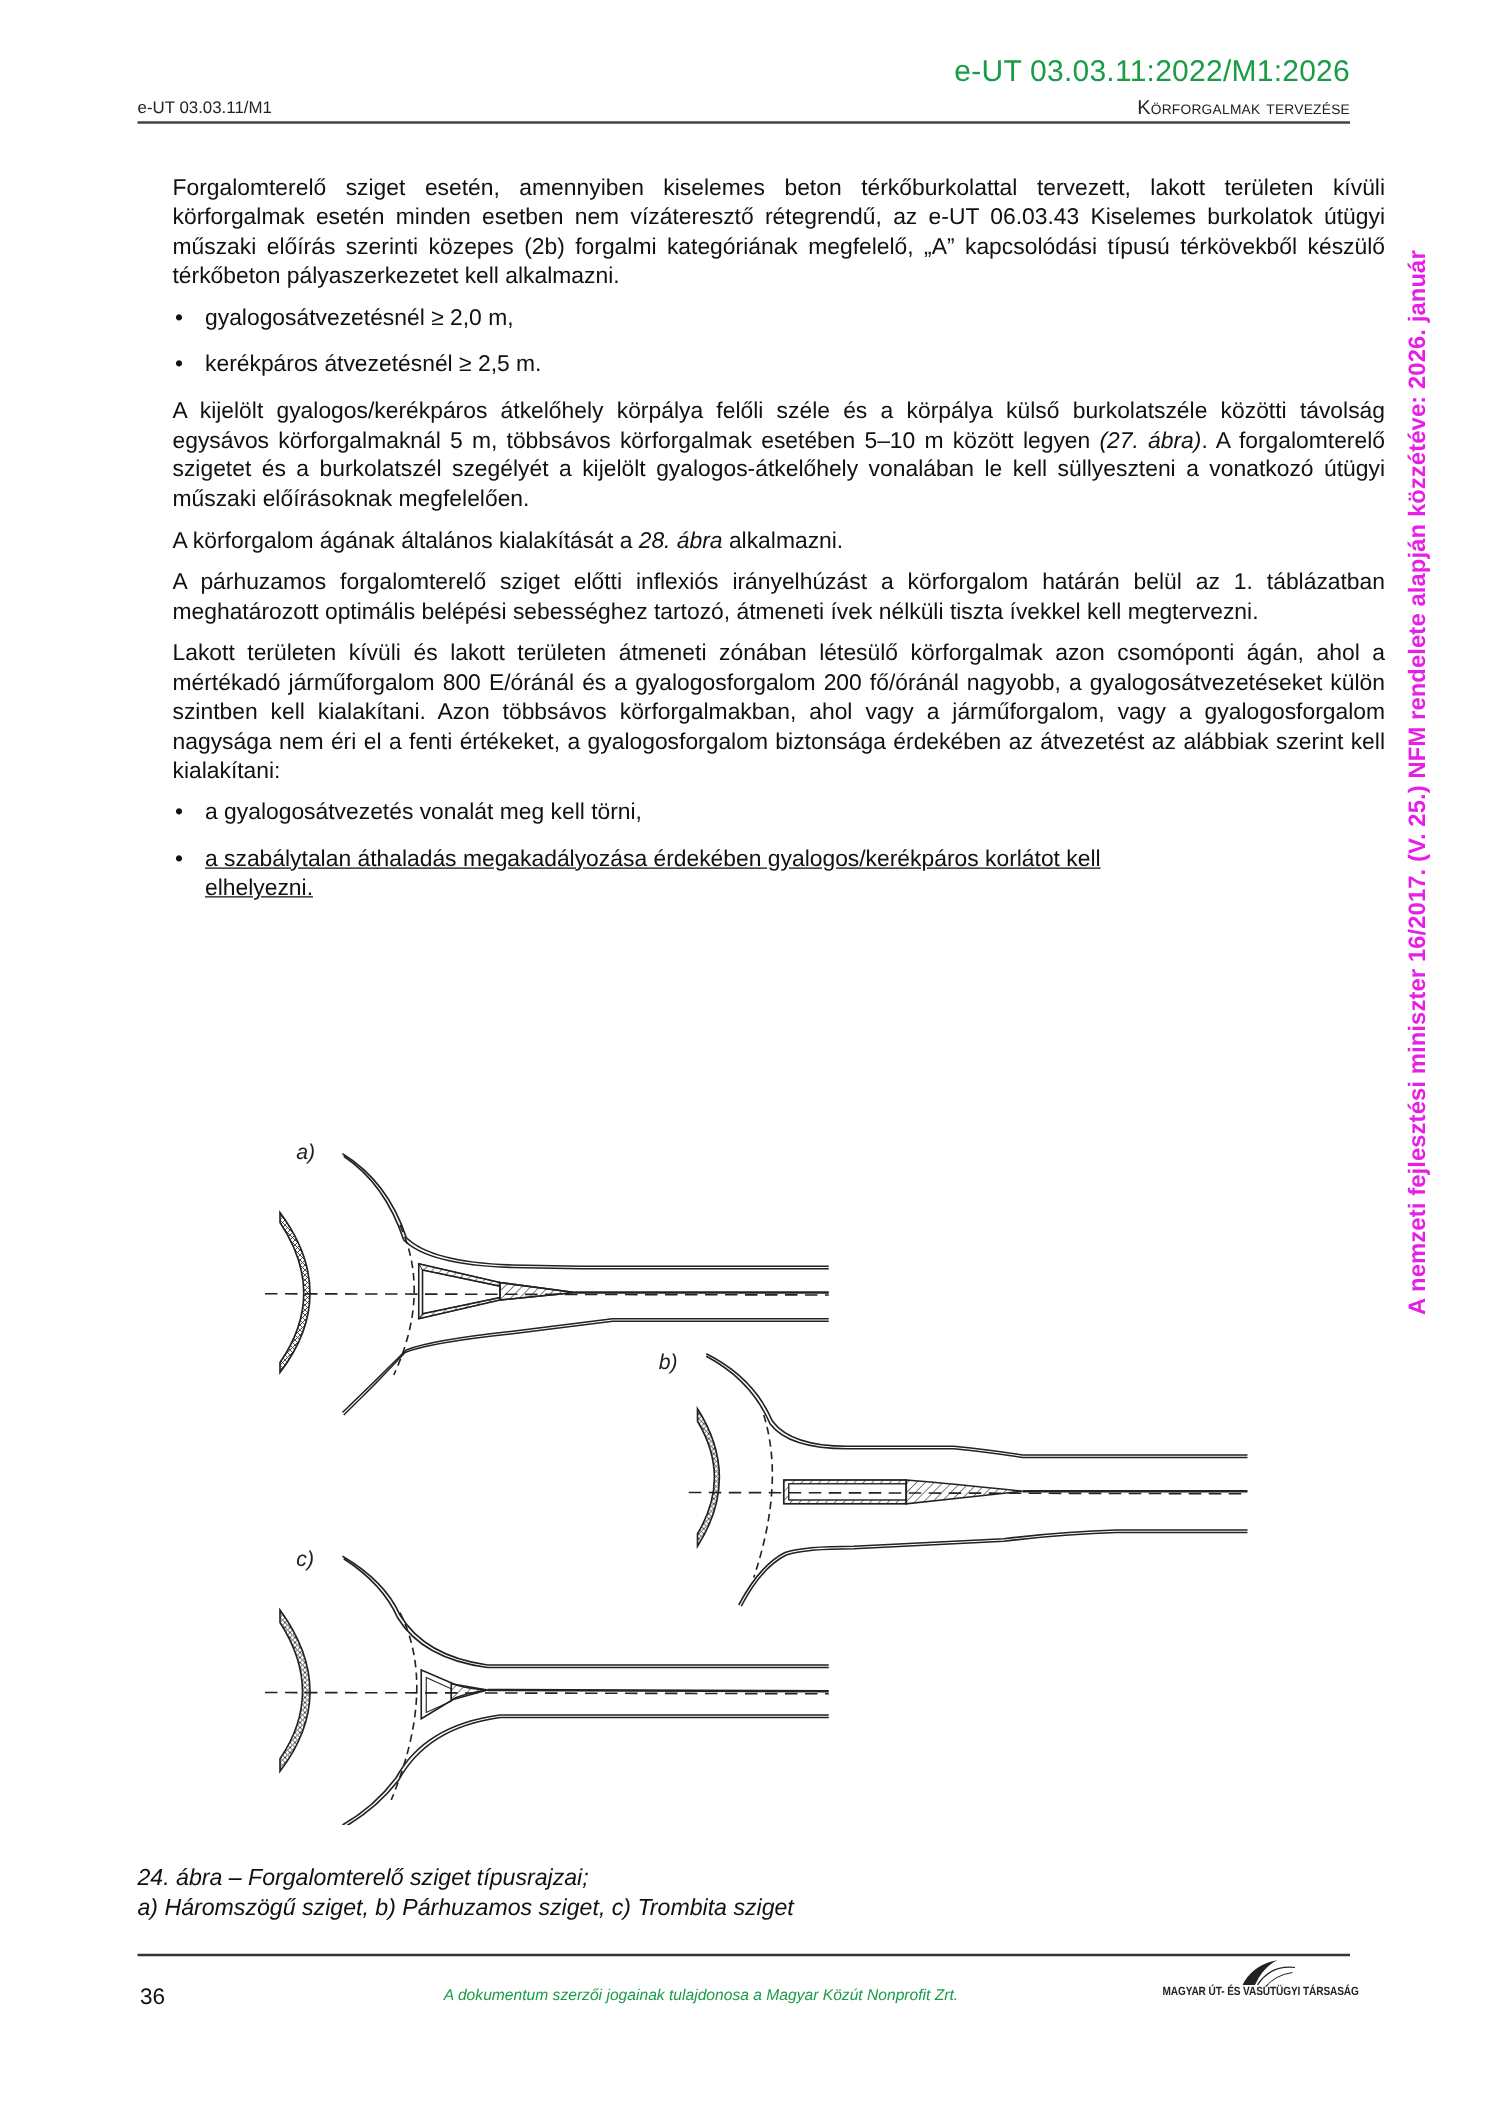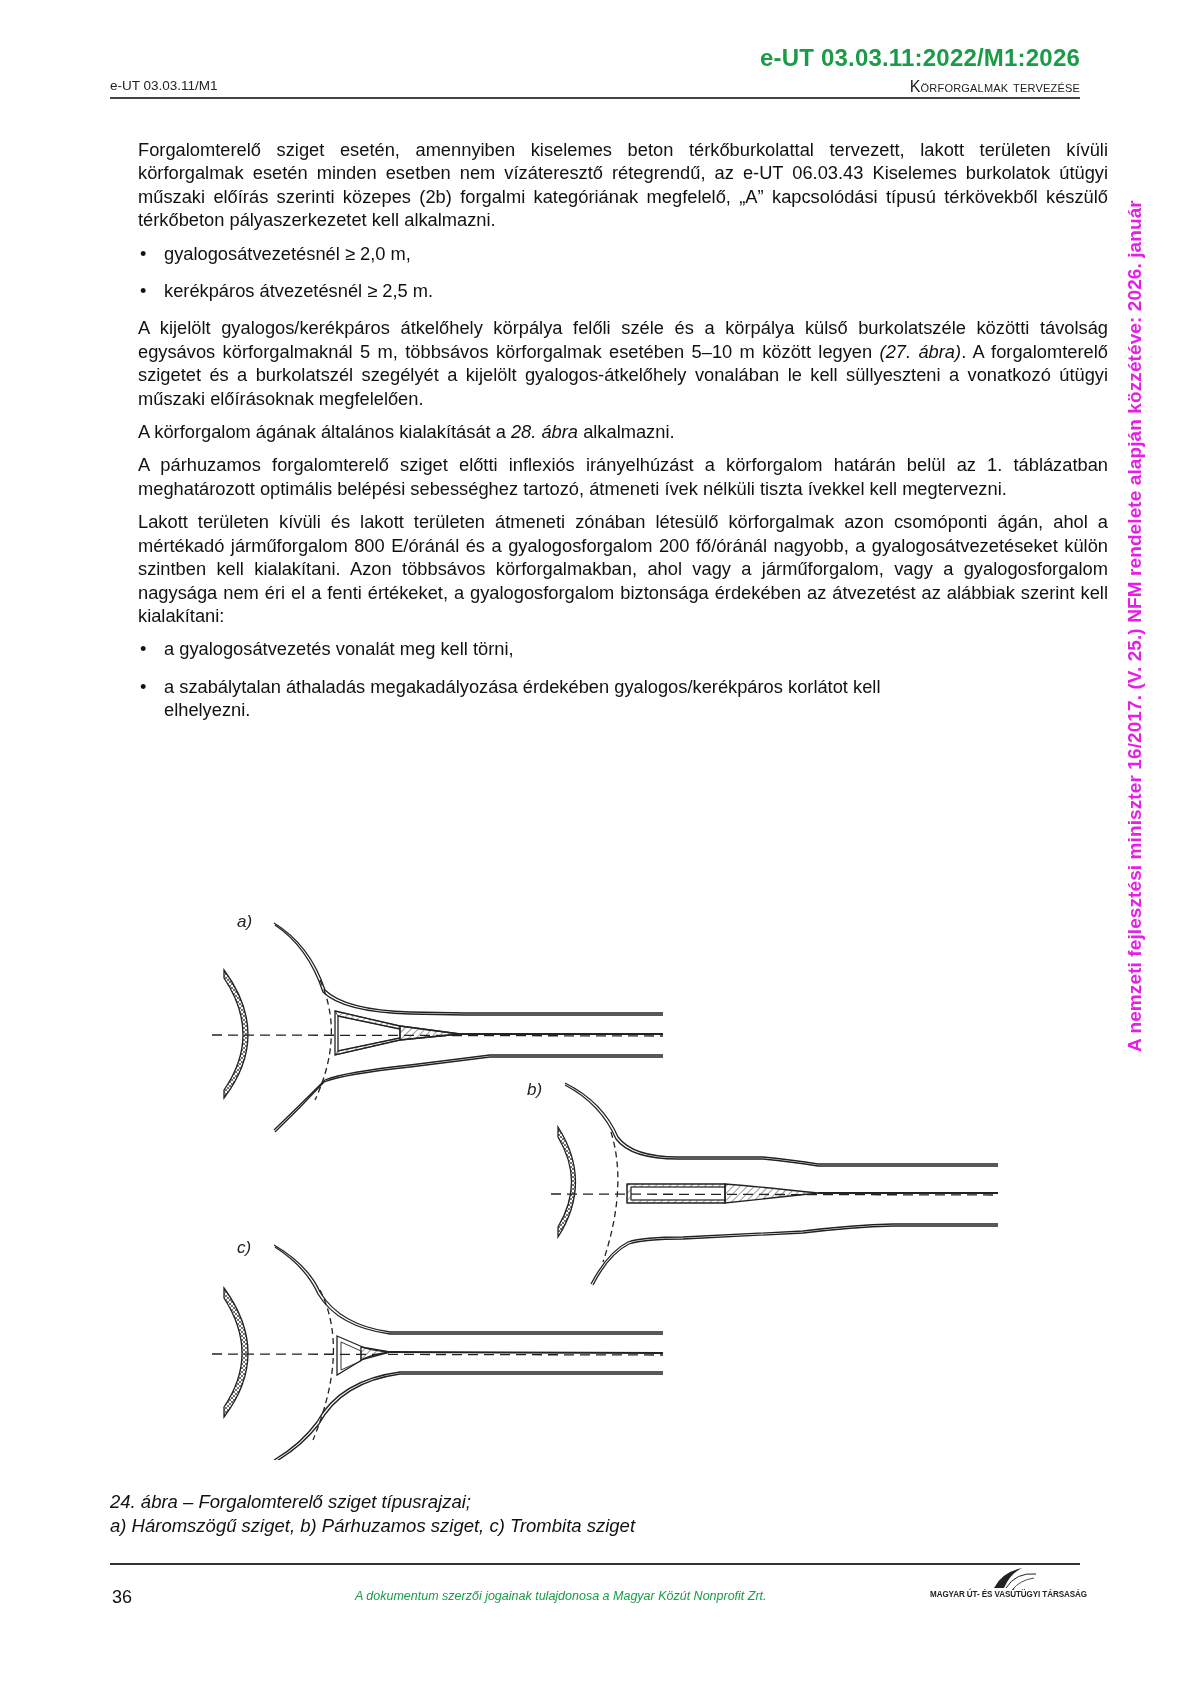--- a/index.html
+++ b/index.html
@@ -1,19 +1,19 @@
 <!DOCTYPE html>
 <html><head>
 <meta charset="utf-8">
 <style>
   html, body { margin:0; padding:0; background:#ffffff; }
   body { width:1190px; height:1684px; position:relative; overflow:hidden;
          font-family:"Liberation Sans", sans-serif; color:#111; }
   .page { position:absolute; left:0; top:0; width:1190px; height:1684px; }
-  .doc-code { position:absolute; right:110px; top:44px; font-size:24px; font-weight:bold; color:#1a9c47; letter-spacing:0.2px; }
+  .doc-code { position:absolute; right:110px; top:44px; font-size:24px; font-weight:normal; color:#1a9c47; letter-spacing:0.2px; }
   .header-left { position:absolute; left:110px; top:78px; font-size:13.5px; color:#222; }
   .header-right { position:absolute; right:110px; top:78px; font-size:16px; color:#222; font-variant:small-caps; letter-spacing:0.2px; }
   .header-rule { position:absolute; left:110px; width:970px; top:97px; height:2px; background:#444; }
   .body-text { position:absolute; left:110px; width:970px; top:138px; font-size:18.3px; line-height:23.4px;margin-left:28px; }
   .body-text p { margin:0 0 10px 0; text-align:justify; }
   .body-text ul { margin:0 0 10px 0; padding:0; list-style:none; }
   .body-text li { position:relative; padding-left:26px; margin-bottom:14px; }
   .body-text li::before { content:"•"; position:absolute; left:2px; top:0; }
   .body-text .it { font-style:italic; }
   .figure { position:absolute; left:200px; top:900px; width:860px; height:560px; }
@@ -42,21 +42,21 @@
     <ul>
       <li>gyalogosátvezetésnél ≥ 2,0 m,</li>
       <li>kerékpáros átvezetésnél ≥ 2,5 m.</li>
     </ul>
     <p><span>A kijelölt gyalogos/kerékpáros átkelőhely körpálya felőli széle és a körpálya külső burkolatszéle közötti távolság egysávos körforgalmaknál 5 m, többsávos körforgalmak esetében 5–10 m között legyen </span><span class="it">(27. ábra)</span><span>. A forgalomterelő szigetet és a burkolatszél szegélyét a kijelölt gyalogos-átkelőhely vonalában le kell süllyeszteni a vonatkozó útügyi műszaki előírásoknak megfelelően.</span></p>
     <p><span>A körforgalom ágának általános kialakítását a </span><span class="it">28. ábra</span><span> alkalmazni.</span></p>
     <p>A párhuzamos forgalomterelő sziget előtti inflexiós irányelhúzást a körforgalom határán belül az 1. táblázatban meghatározott optimális belépési sebességhez tartozó, átmeneti ívek nélküli tiszta ívekkel kell megtervezni.</p>
     <p>Lakott területen kívüli és lakott területen átmeneti zónában létesülő körforgalmak azon csomóponti ágán, ahol a mértékadó járműforgalom 800 E/óránál és a gyalogosforgalom 200 fő/óránál nagyobb, a gyalogosátvezetéseket külön szintben kell kialakítani. Azon többsávos körforgalmakban, ahol vagy a járműforgalom, vagy a gyalogosforgalom nagysága nem éri el a fenti értékeket, a gyalogosforgalom biztonsága érdekében az átvezetést az alábbiak szerint kell kialakítani:</p>
     <ul>
       <li>a gyalogosátvezetés vonalát meg kell törni,</li>
-      <li style="padding-right:180px;">a szabálytalan áthaladás megakadályozása érdekében gyalogos/kerékpáros korlátot kell elhelyezni.</li>
+      <li style="padding-right:180px;text-decoration:underline;">a szabálytalan áthaladás megakadályozása érdekében gyalogos/kerékpáros korlátot kell elhelyezni.</li>
     </ul>
   </div>
 
   <div class="figure">
     <div class="fig-label" style="left:37px;top:12px;">a)</div>
     <div class="fig-label" style="left:327px;top:180px;">b)</div>
     <div class="fig-label" style="left:37px;top:338px;">c)</div>
 
     <svg width="860" height="560" viewBox="0 0 860 560" style="position:absolute;left:0;top:0;">
       <defs>

